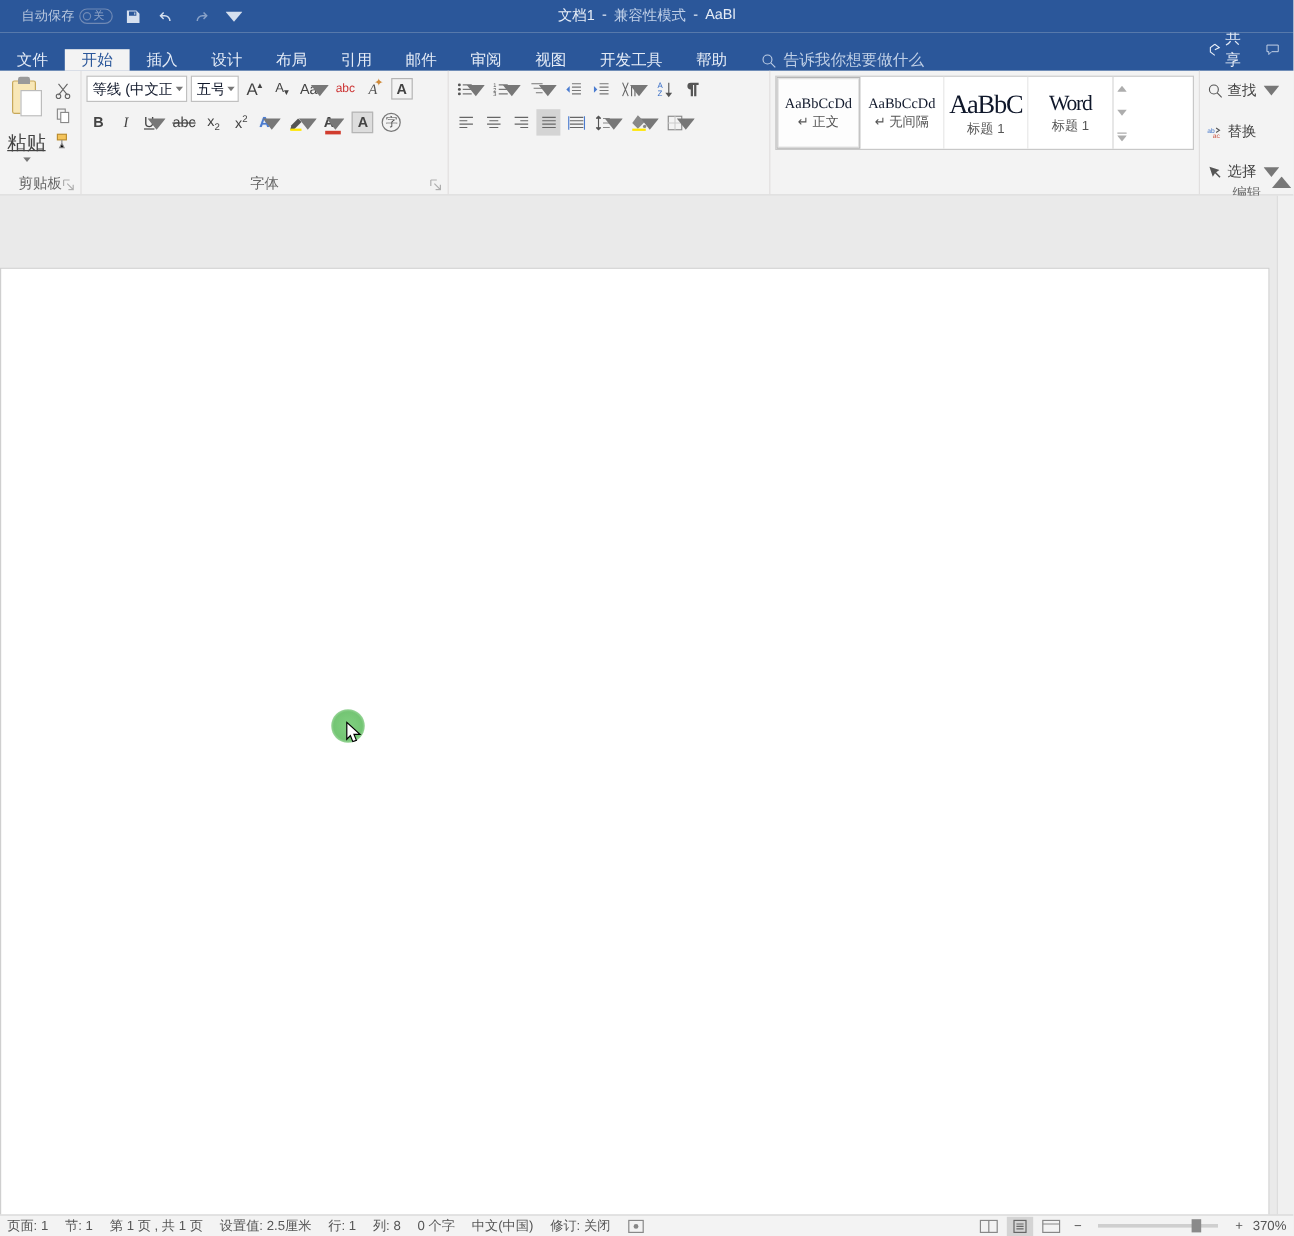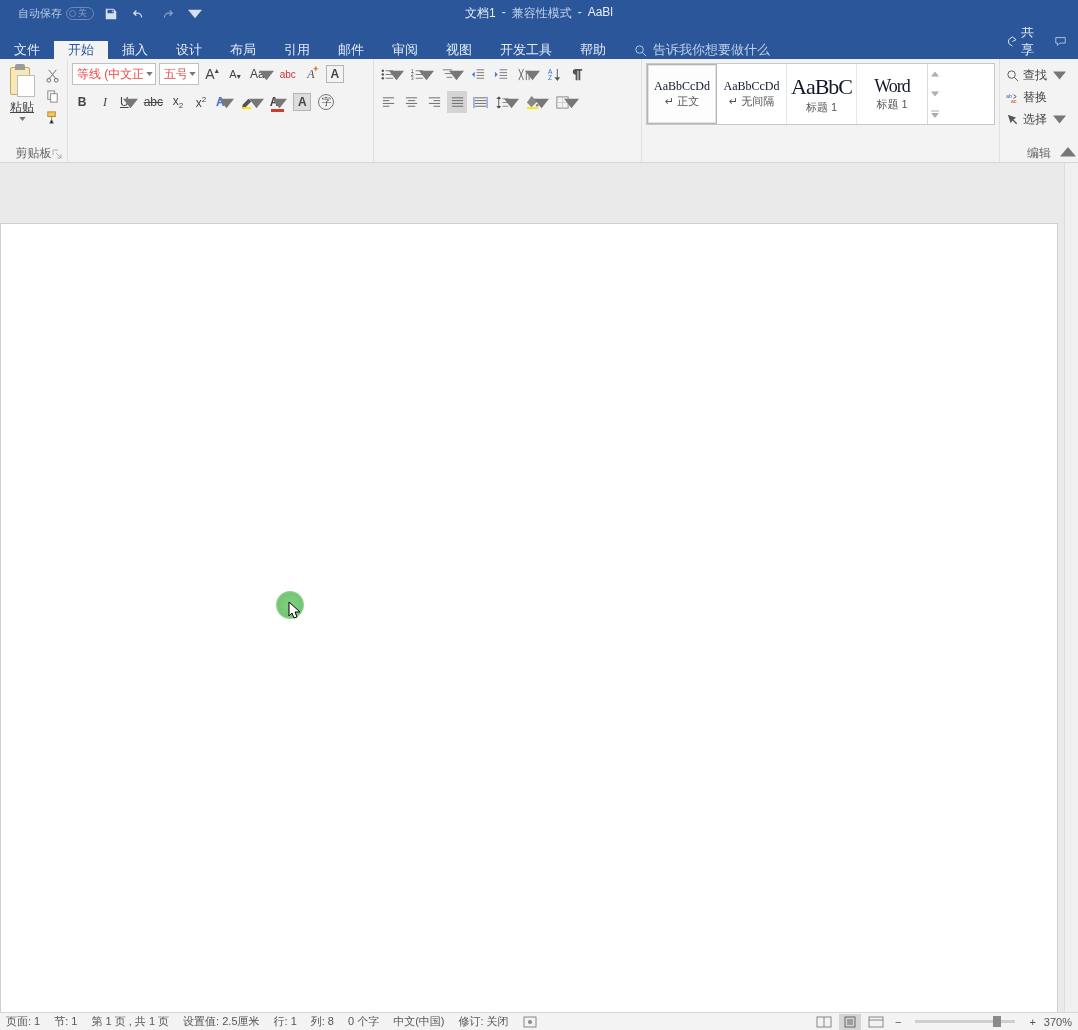--- a/index.html
+++ b/index.html
@@ -40,31 +40,31 @@
 .dlg-launch { position: absolute; right: 3px; bottom: 1px; width: 12px; height: 12px; }
 .dlg-launch svg { width: 10px; height: 10px; opacity: .55; }
 
 
 .g-clip { width: 68px; }
 .paste-big { width: 36px; display: flex; flex-direction: column; align-items: center; padding-top: 2px; }
 .paste-icon { width: 30px; height: 34px; position: relative; }
 .paste-board { position: absolute; left: 3px; top: 2px; width: 20px; height: 28px; background: #f8e7b7; border: 1px solid #c7a85a; border-radius: 2px; }
 .paste-clip { position: absolute; left: 8px; top: -1px; width: 10px; height: 6px; background: #9a9a9a; border-radius: 2px 2px 0 0; }
 .paste-sheet { position: absolute; left: 10px; top: 10px; width: 18px; height: 22px; background: #fff; border: 1px solid #bcbcbc; }
-.paste-lbl { font-size: 12px; color: #444; margin-top: 0; text-decoration: underline; }
+.paste-lbl { font-size: 16px; color: #444; margin-top: 10px; text-decoration: underline; }
 .paste-dd { margin-top: 1px; }
 .clip-col { display: flex; flex-direction: column; gap: 3px; padding-top: 3px; }
 .small-ic { width: 18px; height: 18px; display: flex; align-items: center; justify-content: center; }
 .small-ic svg { width: 15px; height: 15px; }
 
 
 .g-font { width: 306px; }
 .font-rows { display: flex; flex-direction: column; gap: 6px; width: 100%; }
 .frow { display: flex; align-items: center; gap: 3px; }
-.combo { height: 22px; background: #fff; border: 1px solid #c0c0c0; display: flex; align-items: center; font-size: 12px; color: #ef4444; }
+.combo { height: 22px; background: #fff; border: 1px solid #c0c0c0; display: flex; align-items: center; font-size: 12px; color: #0f172a; }
 .combo .ctxt { flex: 1; padding: 0 4px; overflow: hidden; white-space: nowrap; }
 .combo .cdrop { width: 12px; display: flex; align-items: center; justify-content: center; border-left: 0; }
 .combo.font-name { width: 84px; }
 .combo.font-size { width: 40px; }
 .btn { height: 22px; min-width: 20px; padding: 0 2px; display: flex; align-items: center; justify-content: center; font-size: 12px; color: #444; position: relative; }
 .btn.split { padding-right: 10px; }
 .btn .dd { position: absolute; right: 1px; bottom: 2px; }
 .btn svg { width: 15px; height: 15px; }
 .boxed { border: 1px solid #b5b5b5; width: 18px; height: 18px; display: flex; align-items: center; justify-content: center; font-size: 12px; font-weight: bold; color: #444; }
 
@@ -78,21 +78,21 @@
 .style-item.sel { border: 1px solid #b6b6b6; background: #fdfdfd; box-shadow: inset 0 0 0 1px #e3e3e3; }
 .style-prev { font-family: "SimSun", serif; color: #0f172a; }
 .style-prev.big { font-size: 22px; letter-spacing: -1px; }
 .style-prev.sm { font-size: 12px; }
 .gal-scroll { width: 14px; border-left: 1px solid #d8d8d8; display: flex; flex-direction: column; }
 .gal-sb { flex: 1; display: flex; align-items: center; justify-content: center; }
 .gal-sb svg { width: 8px; height: 8px; opacity: .6; }
 
 
 .g-edit { width: 78px; }
-.edit-col { display: flex; flex-direction: column; gap: 2px; padding-top: 2px; }
+.edit-col { display: flex; flex-direction: column; gap: 14px; padding-top: 2px; }
 .edit-item { height: 20px; display: flex; align-items: center; gap: 4px; font-size: 12px; color: #444; padding: 0 2px; }
 .edit-item svg { width: 13px; height: 13px; }
 
 .collapse-rib { position: absolute; right: 2px; bottom: 2px; width: 16px; height: 16px; display: flex; align-items: center; justify-content: center; }
 
 
 .workspace { position: absolute; top: 163px; left: 0; right: 14px; bottom: 18px; background: #eaeaea; }
 .page { position: absolute; left: 0; top: 60px; width: 1058px; height: 792px; background: #fff; border: 1px solid #cfcfcf; }
 .vscroll { position: absolute; top: 163px; right: 0; width: 14px; bottom: 18px; background: #f0f0f0; border-left: 1px solid #ddd; }
 
@@ -323,20 +323,28 @@
               </svg>
             </div>
           <div class="btn">
               <span class="boxed" style="background:#ddd">A</span>
             </div>
           <div class="btn">
               <span style="border:1px solid #777;border-radius:50%;width:16px;height:16px;display:flex;align-items:center;justify-content:center;font-size:10px">字</span>
             </div>
         </div>
       </div>
+    </div>
+    <div class="group-label">
+        <span>字体</span>
+      <div class="dlg-launch">
+          <svg viewBox="0 0 10 10">
+            <path stroke="#777" fill="none" d="M1 1h5M1 1v5M4 4l5 5M9 5v4H5"></path>
+          </svg>
+        </div>
     </div>
   </div>
 
   <div class="group g-para">
     <div class="group-inner">
       <div class="font-rows">
         <div class="frow">
           <div class="btn split">
               <svg viewBox="0 0 16 16">
                 <circle cx="3" cy="4" r="1.3" fill="#555"></circle>

